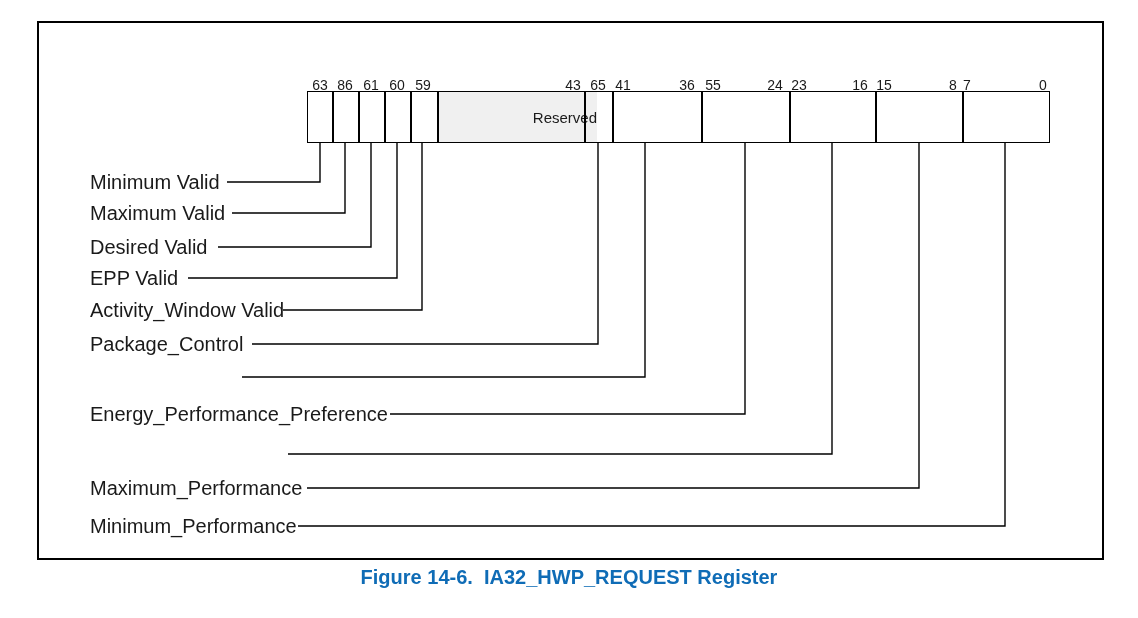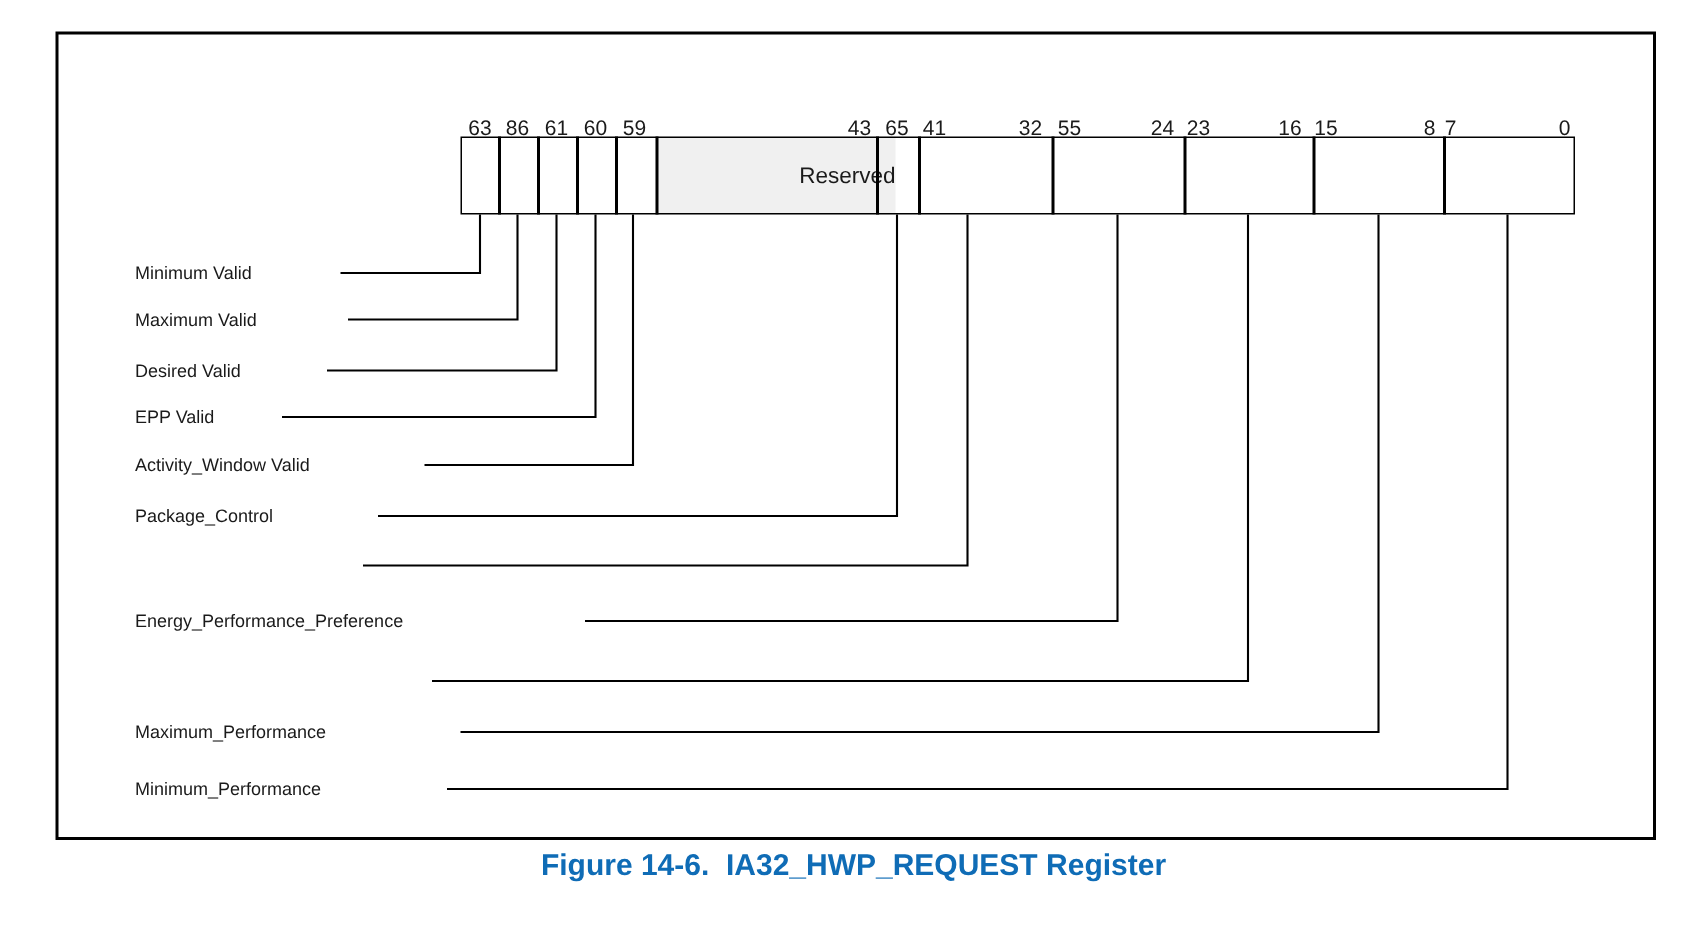--- a/index.html
+++ b/index.html
@@ -8,21 +8,21 @@
   .figure-border{position:absolute;left:37px;top:21px;width:1067px;height:539px;
                  border:2px solid #000;box-sizing:border-box;}
   .register-outline{position:absolute;left:307px;top:91px;width:743px;height:52px;
                     border:1.5px solid #000;box-sizing:border-box;background:transparent;}
   .reserved-fill{position:absolute;left:437px;top:91px;width:160px;height:52px;
                  background:#f0f0f0;display:flex;align-items:center;justify-content:flex-end;
                  font-size:15px;}
   .divider{position:absolute;top:91px;height:52px;width:1.5px;background:#000;}
   .bitnum{position:absolute;top:77px;font-size:14px;line-height:16px;transform:translateX(-50%);
           white-space:nowrap;}
-  .field-label{position:absolute;left:90px;font-size:12px;line-height:22px;white-space:nowrap;}
+  .field-label{position:absolute;left:90px;font-size:20px;line-height:22px;white-space:nowrap;}
   .connectors{position:absolute;left:0;top:0;pointer-events:none;}
   .caption{position:absolute;left:0;top:566px;width:1138px;text-align:center;
            font-size:20px;font-weight:bold;color:#0f6cb6;white-space:pre;}
 </style>
 </head>
 <body>
 
 <div class="canvas">
 
   <div class="figure-border"></div>
@@ -44,21 +44,21 @@
   <div class="divider" style="left:962px"></div>
 
   <span class="bitnum" style="left:320px">63</span>
   <span class="bitnum" style="left:345px">86</span>
   <span class="bitnum" style="left:371px">61</span>
   <span class="bitnum" style="left:397px">60</span>
   <span class="bitnum" style="left:423px">59</span>
   <span class="bitnum" style="left:573px">43</span>
   <span class="bitnum" style="left:598px">65</span>
   <span class="bitnum" style="left:623px">41</span>
-  <span class="bitnum" style="left:687px">32</span>
+  <span class="bitnum" style="left:687px">36</span>
   <span class="bitnum" style="left:713px">55</span>
   <span class="bitnum" style="left:775px">24</span>
   <span class="bitnum" style="left:799px">23</span>
   <span class="bitnum" style="left:860px">16</span>
   <span class="bitnum" style="left:884px">15</span>
   <span class="bitnum" style="left:953px">8</span>
   <span class="bitnum" style="left:967px">7</span>
   <span class="bitnum" style="left:1043px">0</span>
 
   <svg class="connectors" width="1138" height="618" viewBox="0 0 1138 618">

